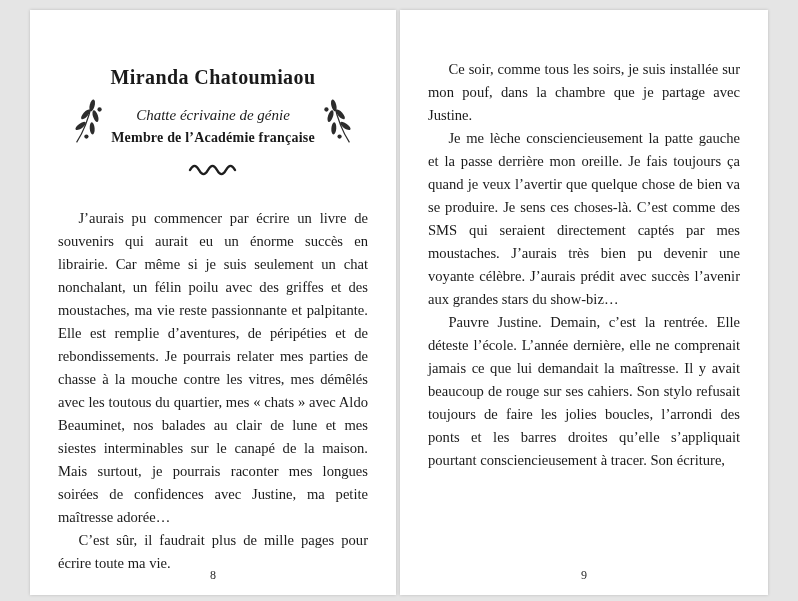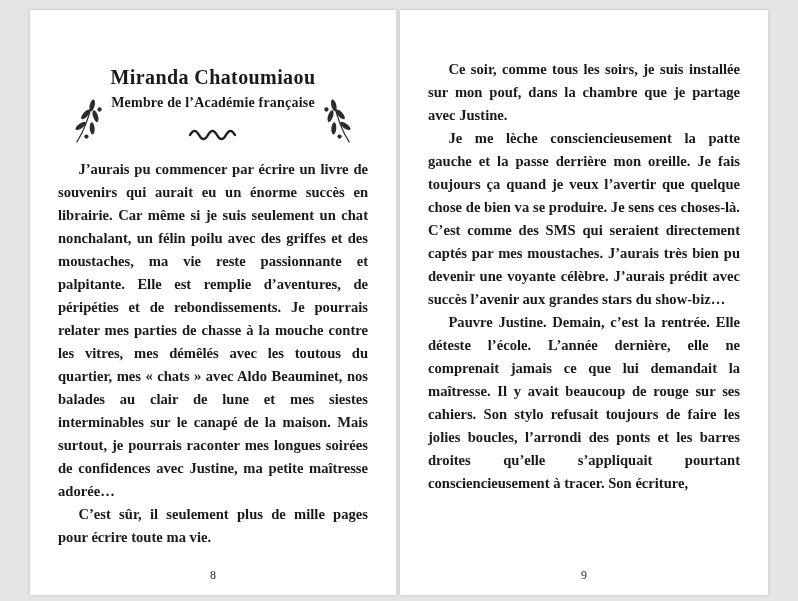--- a/index.html
+++ b/index.html
@@ -75,24 +75,23 @@
     text-align: center;
   }
   .ornament svg { height: 14px; width: 50px; }
 
   
   .page-body {
     text-align: justify;
     font-size: 14.6px;
     line-height: 23px;
     hyphens: auto;
-    font-weight: bold;
     -webkit-hyphens: auto;
   }
-  .page-left .page-body { margin-top: 14px; }
+  .page-left .page-body { margin-top: 28px; }
   .page-right .page-body { padding-top: 48px; }
   .para {
     margin: 0;
     text-indent: 1.4em;
   }
 
   
   .page-number {
     position: absolute;
     bottom: 12px;
@@ -121,20 +120,21 @@
             <ellipse cx="31" cy="24" rx="3" ry="7.5" transform="rotate(-18 31 24)" fill="#2c2c2c"></ellipse>
             <ellipse cx="13" cy="36" rx="3" ry="7.5" transform="rotate(55 13 36)" fill="#2c2c2c"></ellipse>
             <ellipse cx="27" cy="39" rx="3" ry="7.5" transform="rotate(-4 27 39)" fill="#2c2c2c"></ellipse>
             <circle cx="36" cy="16" r="2.6" fill="#2c2c2c"></circle>
             <circle cx="20" cy="49" r="2.6" fill="#2c2c2c"></circle>
           </svg>
         </span>
 
         <h1 class="chapter-title">Miranda Chatoumiaou</h1>
 
+        <div class="chapter-subtitle">Chatte écrivaine de génie</div>
 
         <div class="chapter-affiliation">Membre de l’Académie française</div>
 
         <span class="laurel laurel-right">
           <svg viewBox="0 0 56 60" xmlns="http://www.w3.org/2000/svg">
             <path d="M8 56 C16 44 22 30 27 8" fill="none" stroke="#2c2c2c" stroke-width="1.5"></path>
             <ellipse cx="27" cy="11" rx="3" ry="7.5" transform="rotate(14 27 11)" fill="#2c2c2c"></ellipse>
             <ellipse cx="19" cy="22" rx="3" ry="7.5" transform="rotate(42 19 22)" fill="#2c2c2c"></ellipse>
             <ellipse cx="31" cy="24" rx="3" ry="7.5" transform="rotate(-18 31 24)" fill="#2c2c2c"></ellipse>
             <ellipse cx="13" cy="36" rx="3" ry="7.5" transform="rotate(55 13 36)" fill="#2c2c2c"></ellipse>
@@ -147,21 +147,21 @@
         <div class="ornament">
           <svg viewBox="0 0 48 14" xmlns="http://www.w3.org/2000/svg">
             <path d="M1 7 C4 1.5 7 1.5 10 7 C13 12.5 16 12.5 19 7 C22 1.5 25 1.5 28 7 C31 12.5 34 12.5 37 7 C40 1.5 43 1.5 46 7" fill="none" stroke="#1e1e1e" stroke-width="2.4" stroke-linecap="round"></path>
           </svg>
         </div>
 
       </div>
 
       <div class="page-body">
           <p class="para" lang="fr">J’aurais pu commencer par écrire un livre de souvenirs qui aurait eu un énorme succès en librairie. Car même si je suis seulement un chat nonchalant, un félin poilu avec des griffes et des moustaches, ma vie reste passionnante et palpitante. Elle est remplie d’aventures, de péripéties et de rebondissements. Je pourrais relater mes parties de chasse à la mouche contre les vitres, mes démêlés avec les toutous du quartier, mes « chats » avec Aldo Beauminet, nos balades au clair de lune et mes siestes interminables sur le canapé de la maison. Mais surtout, je pourrais raconter mes longues soirées de confidences avec Justine, ma petite maîtresse adorée…</p>
-          <p class="para" lang="fr">C’est sûr, il seulement plus de mille pages pour écrire toute ma vie.</p>
+          <p class="para" lang="fr">C’est sûr, il faudrait plus de mille pages pour écrire toute ma vie.</p>
         </div>
 
     </div>
     <div class="page-number">8</div>
   </div>
 
   <div class="page page-right">
     <div class="page-inner">
       <div class="page-body">
           <p class="para" lang="fr">Ce soir, comme tous les soirs, je suis installée sur mon pouf, dans la chambre que je partage avec Justine.</p>

